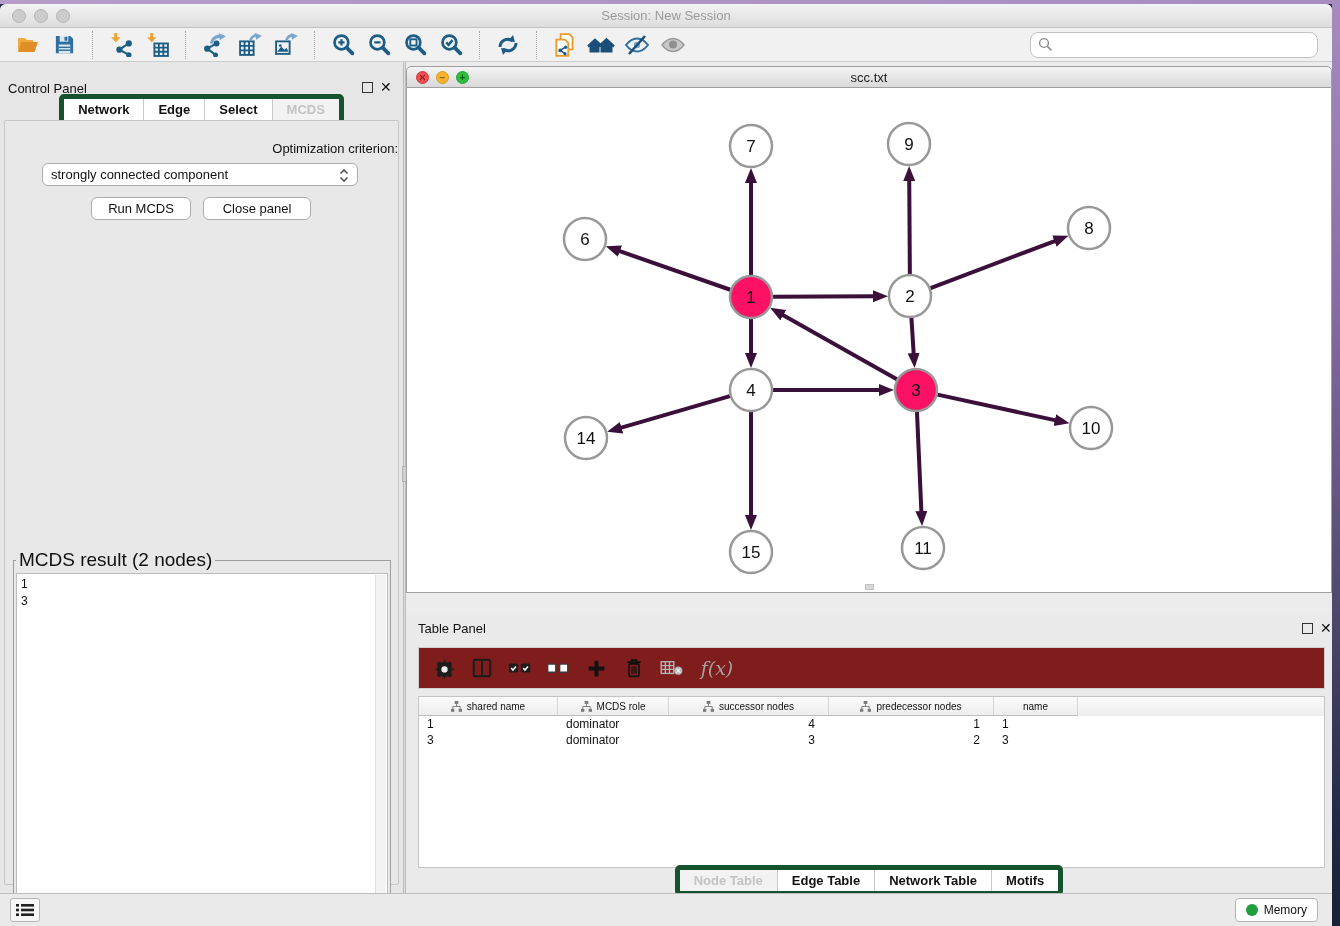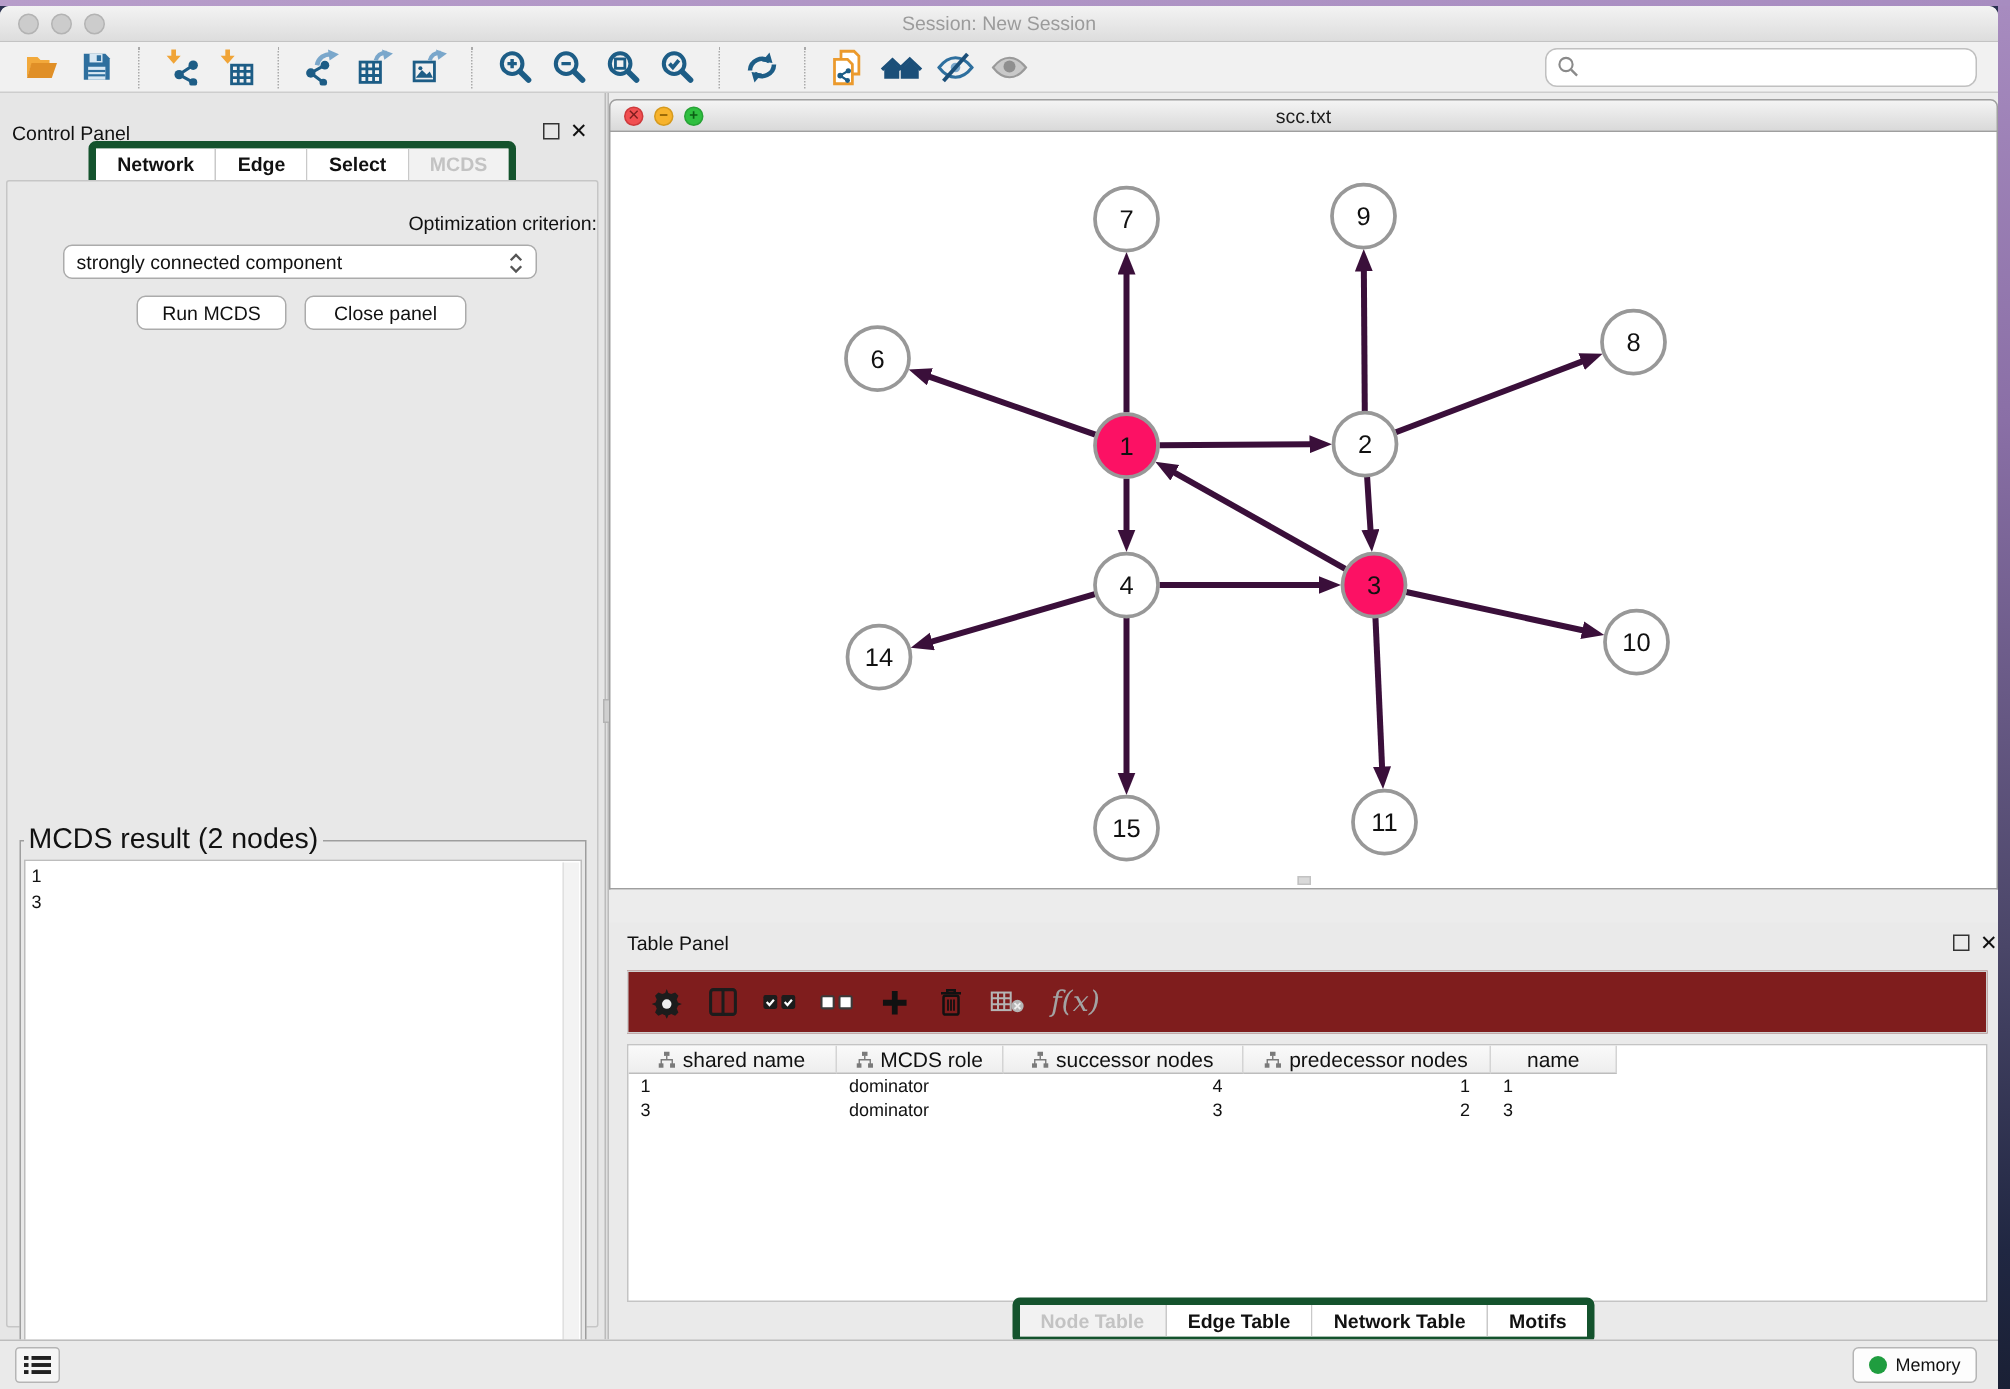--- a/index.html
+++ b/index.html
@@ -77,21 +77,21 @@
   .net-grip{position:absolute;left:458px;bottom:2px;width:9px;height:6px;background:#d9d9d9;border:1px solid #c2c2c2;}
   
   .table-panel{position:absolute;left:406px;top:591px;width:926px;height:298px;background:#eaeaea;margin-top:20px;}
   .tp-head{position:absolute;left:0;top:0;width:100%;height:26px;}
   .tp-head .ph-title{position:absolute;left:12px;top:6px;}
   .tp-toolbar{position:absolute;left:12px;top:32px;width:907px;height:42px;background:#7f1d1d;
     border:1px solid #cfcfcf;display:flex;align-items:center;padding:0 10px;}
   .tp-btn{width:30px;height:30px;display:flex;align-items:center;justify-content:center;margin-right:8px;}
   .fx{font-family:"DejaVu Serif","Liberation Serif",serif;font-style:italic;font-size:19px;color:#a3a3a3;}
   .tp-table{position:absolute;left:12px;top:81px;width:907px;height:172px;background:#fff;border:1px solid #c4c4c4;overflow:hidden;}
-  .tp-hrow{display:flex;height:19px;background:linear-gradient(#fafafa,#ededed);font-size:14px;}
+  .tp-hrow{display:flex;height:19px;background:linear-gradient(#fafafa,#ededed);font-size:10px;align-items:flex-end;}
   .tp-hcell{display:flex;align-items:center;justify-content:center;gap:5px;
     border-right:1px solid #d4d4d4;border-bottom:1px solid #bdbdbd;height:19px;}
   .tp-hfill{flex:1;background:#fff;}
   .tp-row{display:flex;height:16px;font-size:12px;}
   .tp-cell{padding:1px 8px 0 8px;overflow:hidden;white-space:nowrap;}
   .tp-cell.num{text-align:right;padding-right:14px;}
   .tp-tabs{position:absolute;left:0;top:250px;width:100%;text-align:center;}
   
   .statusbar{position:absolute;left:0;top:889px;width:1332px;height:33px;background:#eaeaea;border-top:1px solid #bdbdbd;}
   .sb-listbtn{position:absolute;left:10px;top:4px;width:30px;height:24px;background:#f6f6f6;

